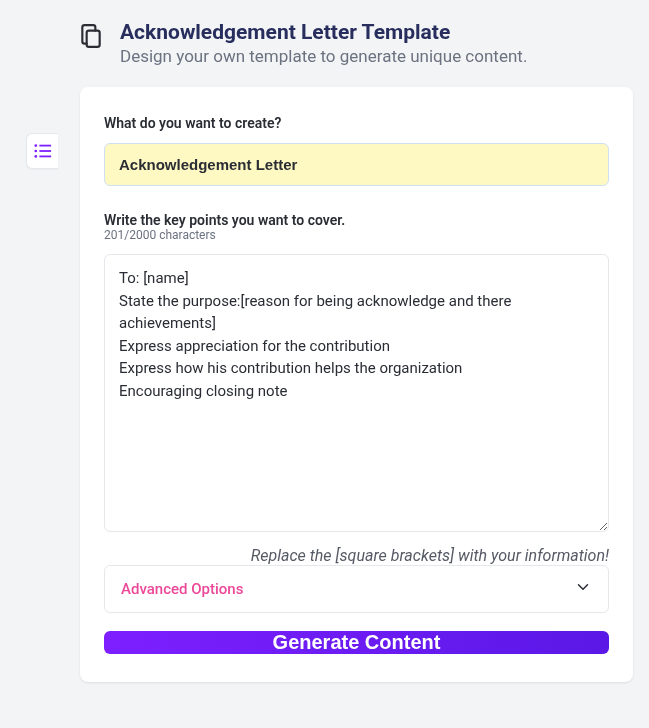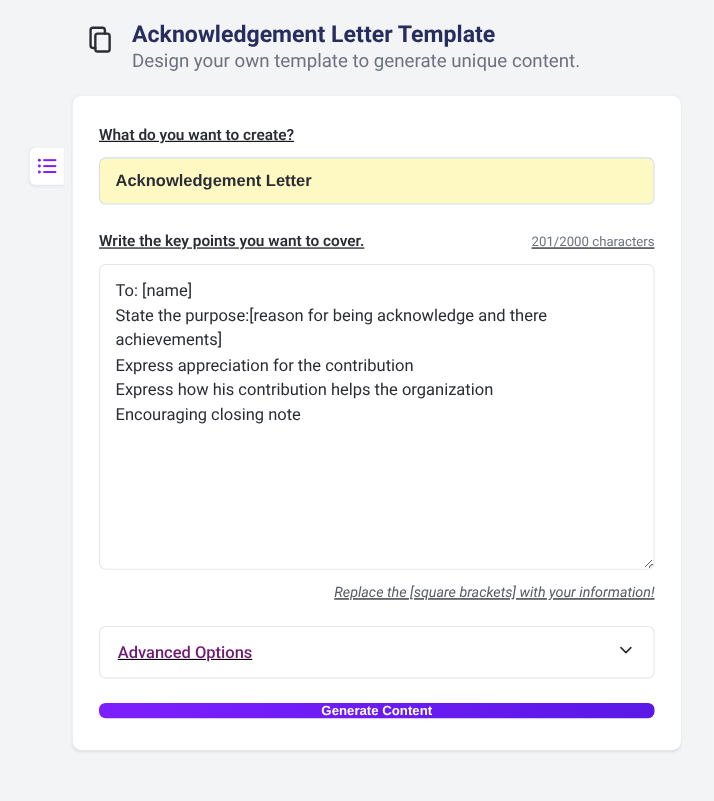--- a/index.html
+++ b/index.html
@@ -40,41 +40,41 @@
       border: 1px solid #e5e7eb;
       border-radius: 6px 0 0 6px;
       display: flex;
       align-items: center;
       justify-content: center;
       box-shadow: 0 1px 2px rgba(0,0,0,0.03);
       border-right: none;
     }
     .card {
       position: absolute;
-      left: 66px;
+      left: 80px;
       top: 87px;
       width: 553px;
       background: #fff;
       border-radius: 8px;
       box-shadow: 0 1px 3px rgba(0,0,0,0.06), 0 1px 2px rgba(0,0,0,0.04);
       padding: 28px 24px 28px 24px;
-      text-decoration: underline;
     }
     .field-label {
       font-size: 14px;
       font-weight: 600;
       color: #2a2d34;
       margin-bottom: 12px;
       display: block;
     }
     .label-row {
       display: flex;
       justify-content: space-between;
       align-items: baseline;
       margin-bottom: 12px;
+      flex-direction: column;
     }
     .char-counter {
       font-size: 12px;
       color: #6b7280;
     }
     .text-input {
       width: 100%;
       padding: 12px 14px;
       font-size: 15px;
       font-weight: 600;
@@ -92,45 +92,44 @@
       font-size: 15px;
       line-height: 1.5;
       color: #2a2d34;
       border: 1px solid #e5e7eb;
       border-radius: 6px;
       outline: none;
       resize: both;
       font-family: inherit;
     }
     .hint-text {
-      font-size: 13px;
+      font-size: 16px;
       font-style: italic;
       color: #555a65;
       text-align: right;
       margin-top: 10px;
-      margin-bottom: 22px;
     }
     .advanced-row {
       display: flex;
       justify-content: space-between;
       align-items: center;
       border: 1px solid #e5e7eb;
       border-radius: 6px;
       padding: 12px 16px;
       font-size: 15px;
       font-weight: 500;
-      color: #701a75;
+      color: #ec4899;
       cursor: pointer;
       margin-bottom: 18px;
     }
     .generate-btn {
       width: 100%;
       background: linear-gradient(90deg, #7d1fff 0%, #5a18e6 100%);
       color: #fff;
-      font-size: 12px;
+      font-size: 20px;
       font-weight: 700;
       border: none;
       border-radius: 6px;
       padding: 0 0;
       cursor: pointer;
     }
   </style>
 </head>
 <body>
 

